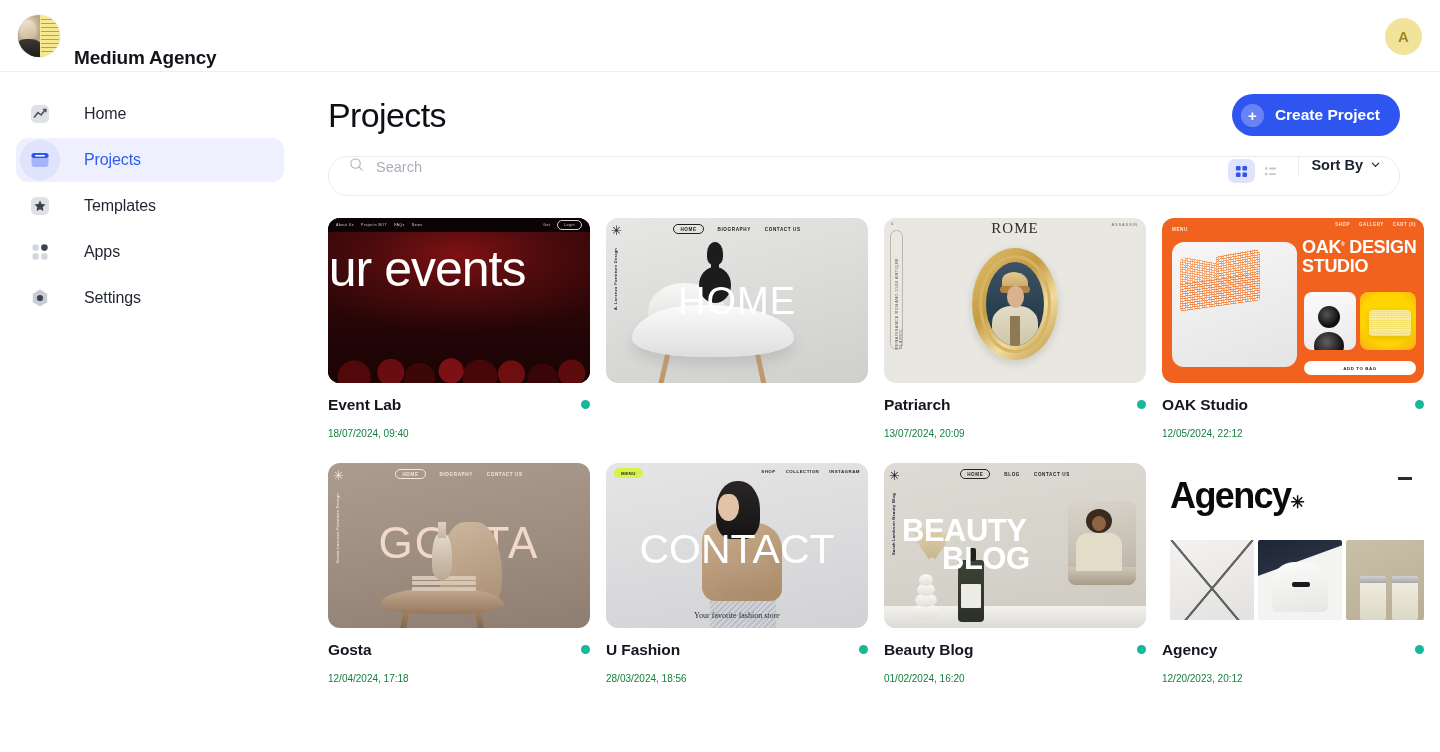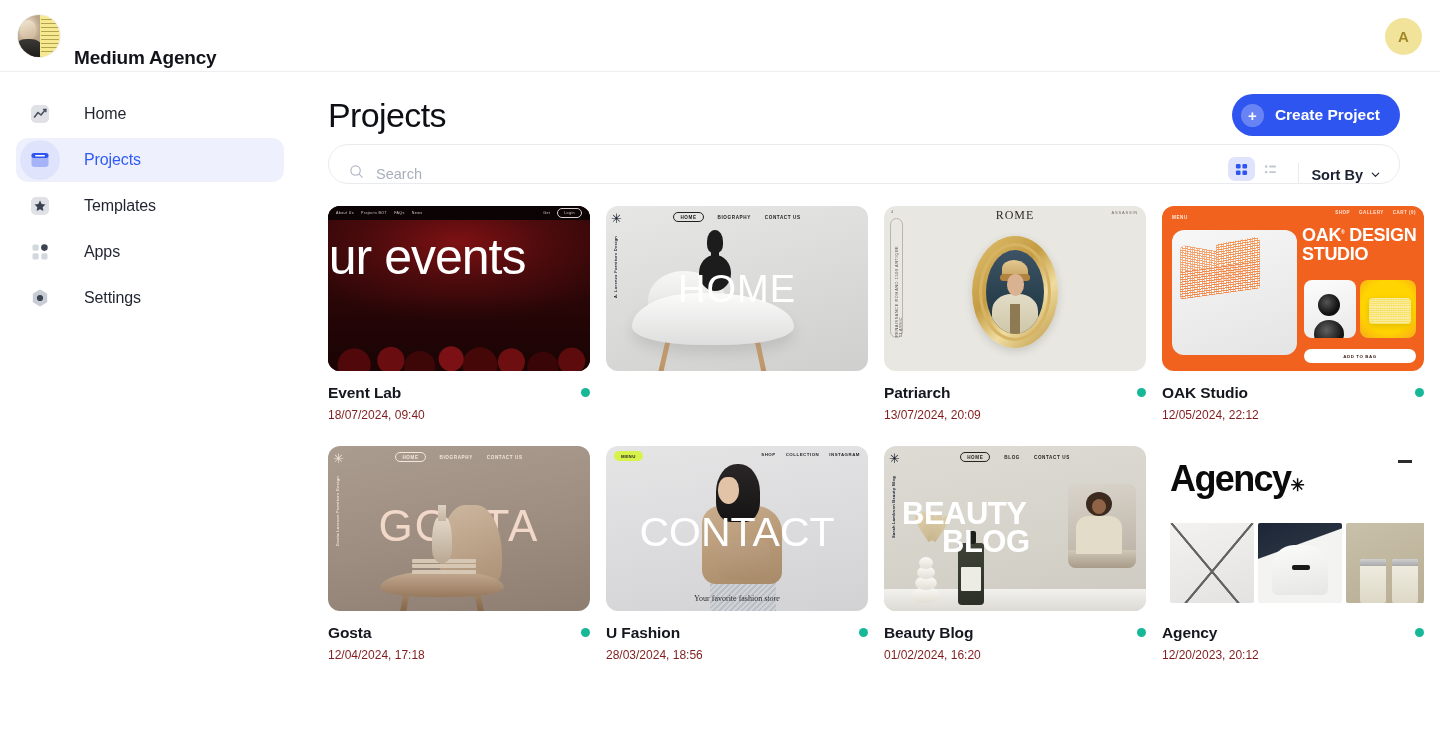--- a/index.html
+++ b/index.html
@@ -97,23 +97,23 @@
     font-family: "Liberation Sans", sans-serif;
   }
   .plus-circle {
     width: 23px; height: 23px; border-radius: 50%;
     background: rgba(255,255,255,.28);
     display: flex; align-items: center; justify-content: center;
     font-size: 15px; font-weight: 700; line-height: 1;
   }
 
   .toolbar {
-    margin: 8px 40px 0 28px; height: 40px;
+    margin: 20px 40px 0 28px; height: 40px;
     border: 1px solid #e9ebef; border-radius: 20px;
-    background: #fff; display: flex; align-items: flex-end;
+    background: #fff; display: flex; align-items: flex-start;
     padding: 0 12px 0 20px;
   }
   .search-wrap { display: flex; align-items: center; gap: 12px; flex: 1; }
   .search-input {
     border: none; outline: none; font-size: 14.5px; color: #3a4150;
     background: transparent; width: 100%;
     font-family: "Liberation Sans", sans-serif;
   }
   .search-input::placeholder { color: #a9afba; }
 
@@ -139,21 +139,21 @@
     display: grid; grid-template-columns: repeat(4, 262px);
     column-gap: 16px; row-gap: 24px;
   }
   .card { width: 262px; cursor: pointer; }
   .thumb {
     width: 262px; height: 165px; border-radius: 12px; overflow: hidden;
     position: relative; background: #eceaea;
   }
   .card-meta { margin-top: 13px; position: relative; padding-right: 22px; }
   .card-name { font-size: 15.5px; font-weight: 700; color: #14171f; letter-spacing: -.1px; }
-  .card-date { font-size: 12px; color: #7f1d1d; margin-top: 6px; }
+  .card-date { font-size: 10px; color: #15803d; margin-top: 14px; }
   .status-dot {
     position: absolute; right: 0; top: 4px;
     width: 9px; height: 9px; border-radius: 50%; background: #17b897;
   }
 
   
   .mini-nav {
     position: absolute; left: 0; top: 0; width: 100%; height: 22px;
     display: flex; align-items: center; gap: 14px;
     padding: 0 10px; font-size: 4.6px; letter-spacing: .6px; font-weight: 700;
@@ -237,21 +237,21 @@
   .t-home .vase .bot {
     position: absolute; left: 1px; top: 25px; width: 32px; height: 36px;
     border-radius: 50%; background: #1c1c1c;
   }
   .t-home .hero-word { top: 62px; font-size: 38px; }
 
   
   .t-pat { background: #e9e7e1; }
   .t-pat .top-title {
     position: absolute; top: 2px; width: 100%; text-align: center;
-    font-size: 12px; letter-spacing: 1px; color: #2e2c27; font-family: "Liberation Serif", serif;
+    font-size: 15px; letter-spacing: 1px; color: #2e2c27; font-family: "Liberation Serif", serif;
   }
   .t-pat .tr { position: absolute; right: 8px; top: 4px; font-size: 4px; color: #6f6c65; letter-spacing: .8px; }
   .t-pat .tl { position: absolute; left: 7px; top: 3px; font-size: 4px; color: #6f6c65; }
   .t-pat .vbox {
     position: absolute; left: 6px; top: 12px; width: 13px; height: 120px;
     border: .7px solid #b9b5aa; border-radius: 7px;
   }
   .t-pat .vbox span {
     position: absolute; left: 3.5px; top: 8px; writing-mode: vertical-rl;
     transform: rotate(180deg); font-size: 3.8px; letter-spacing: .6px; color: #53504a;

